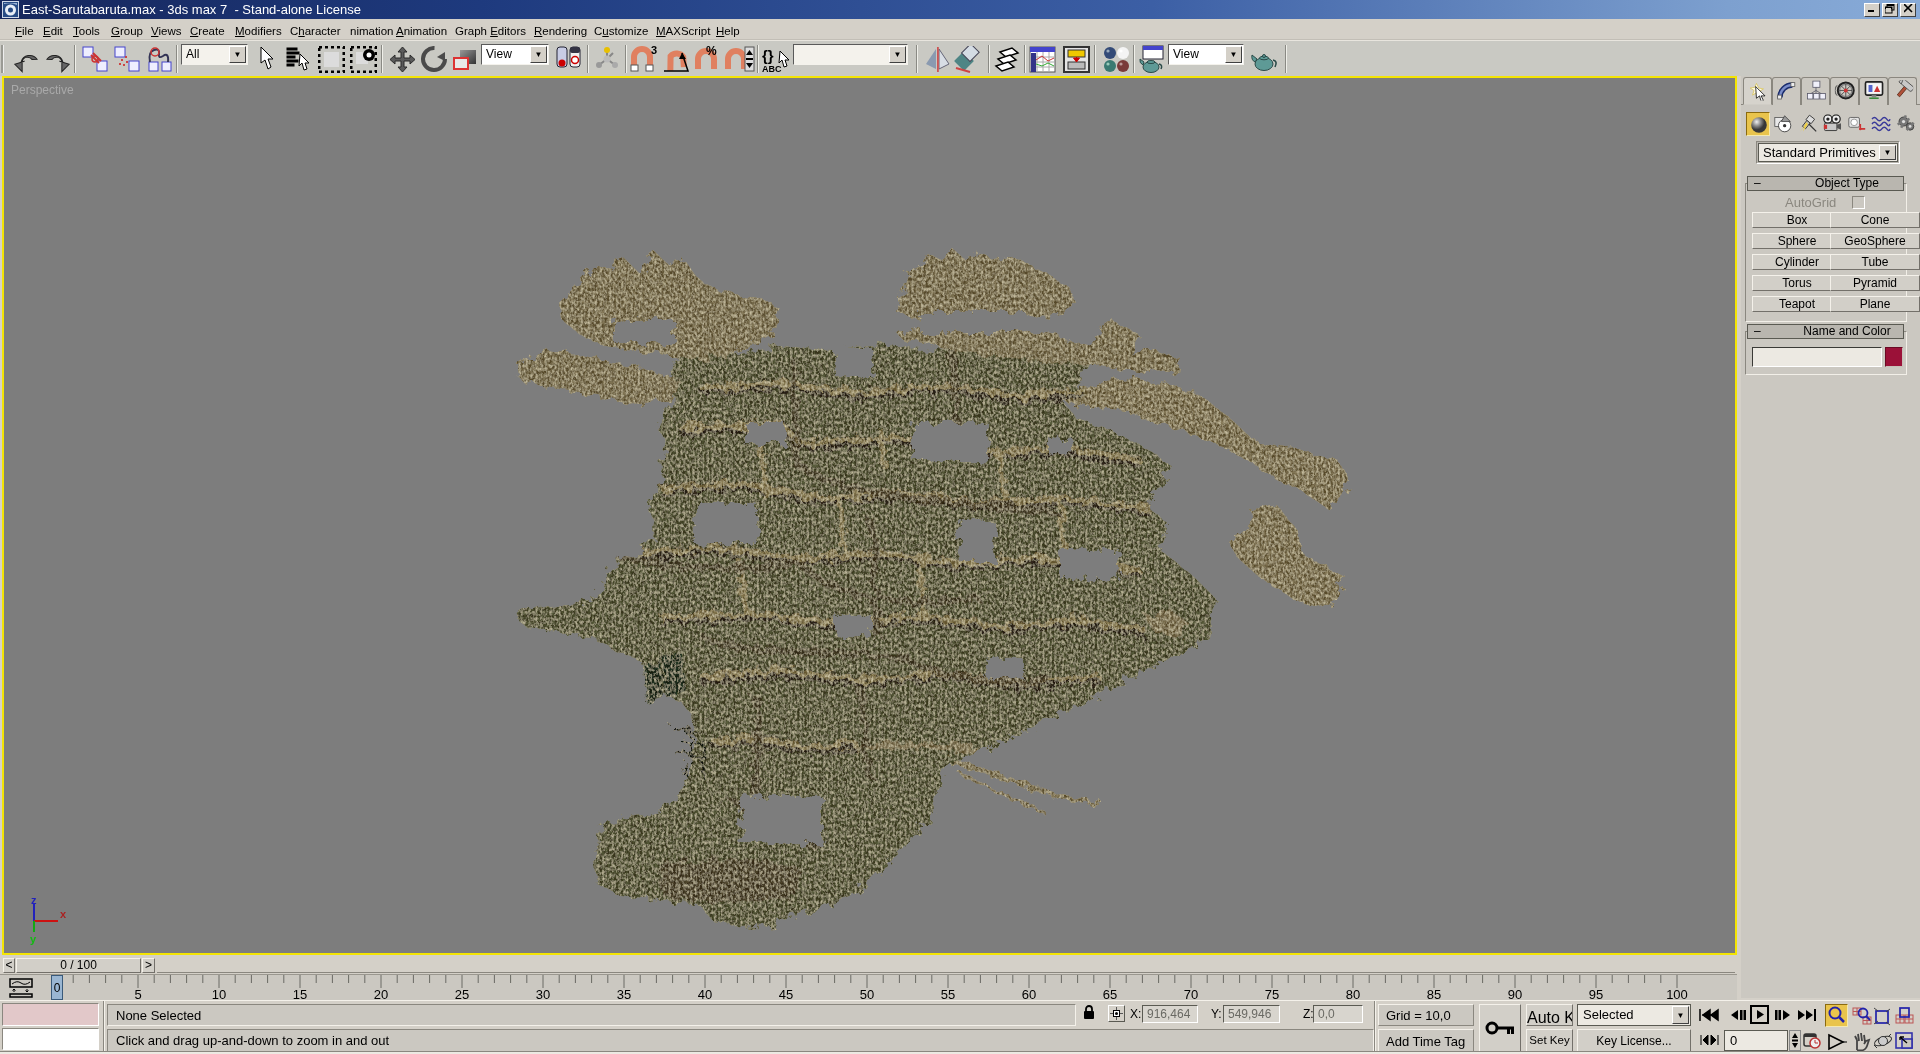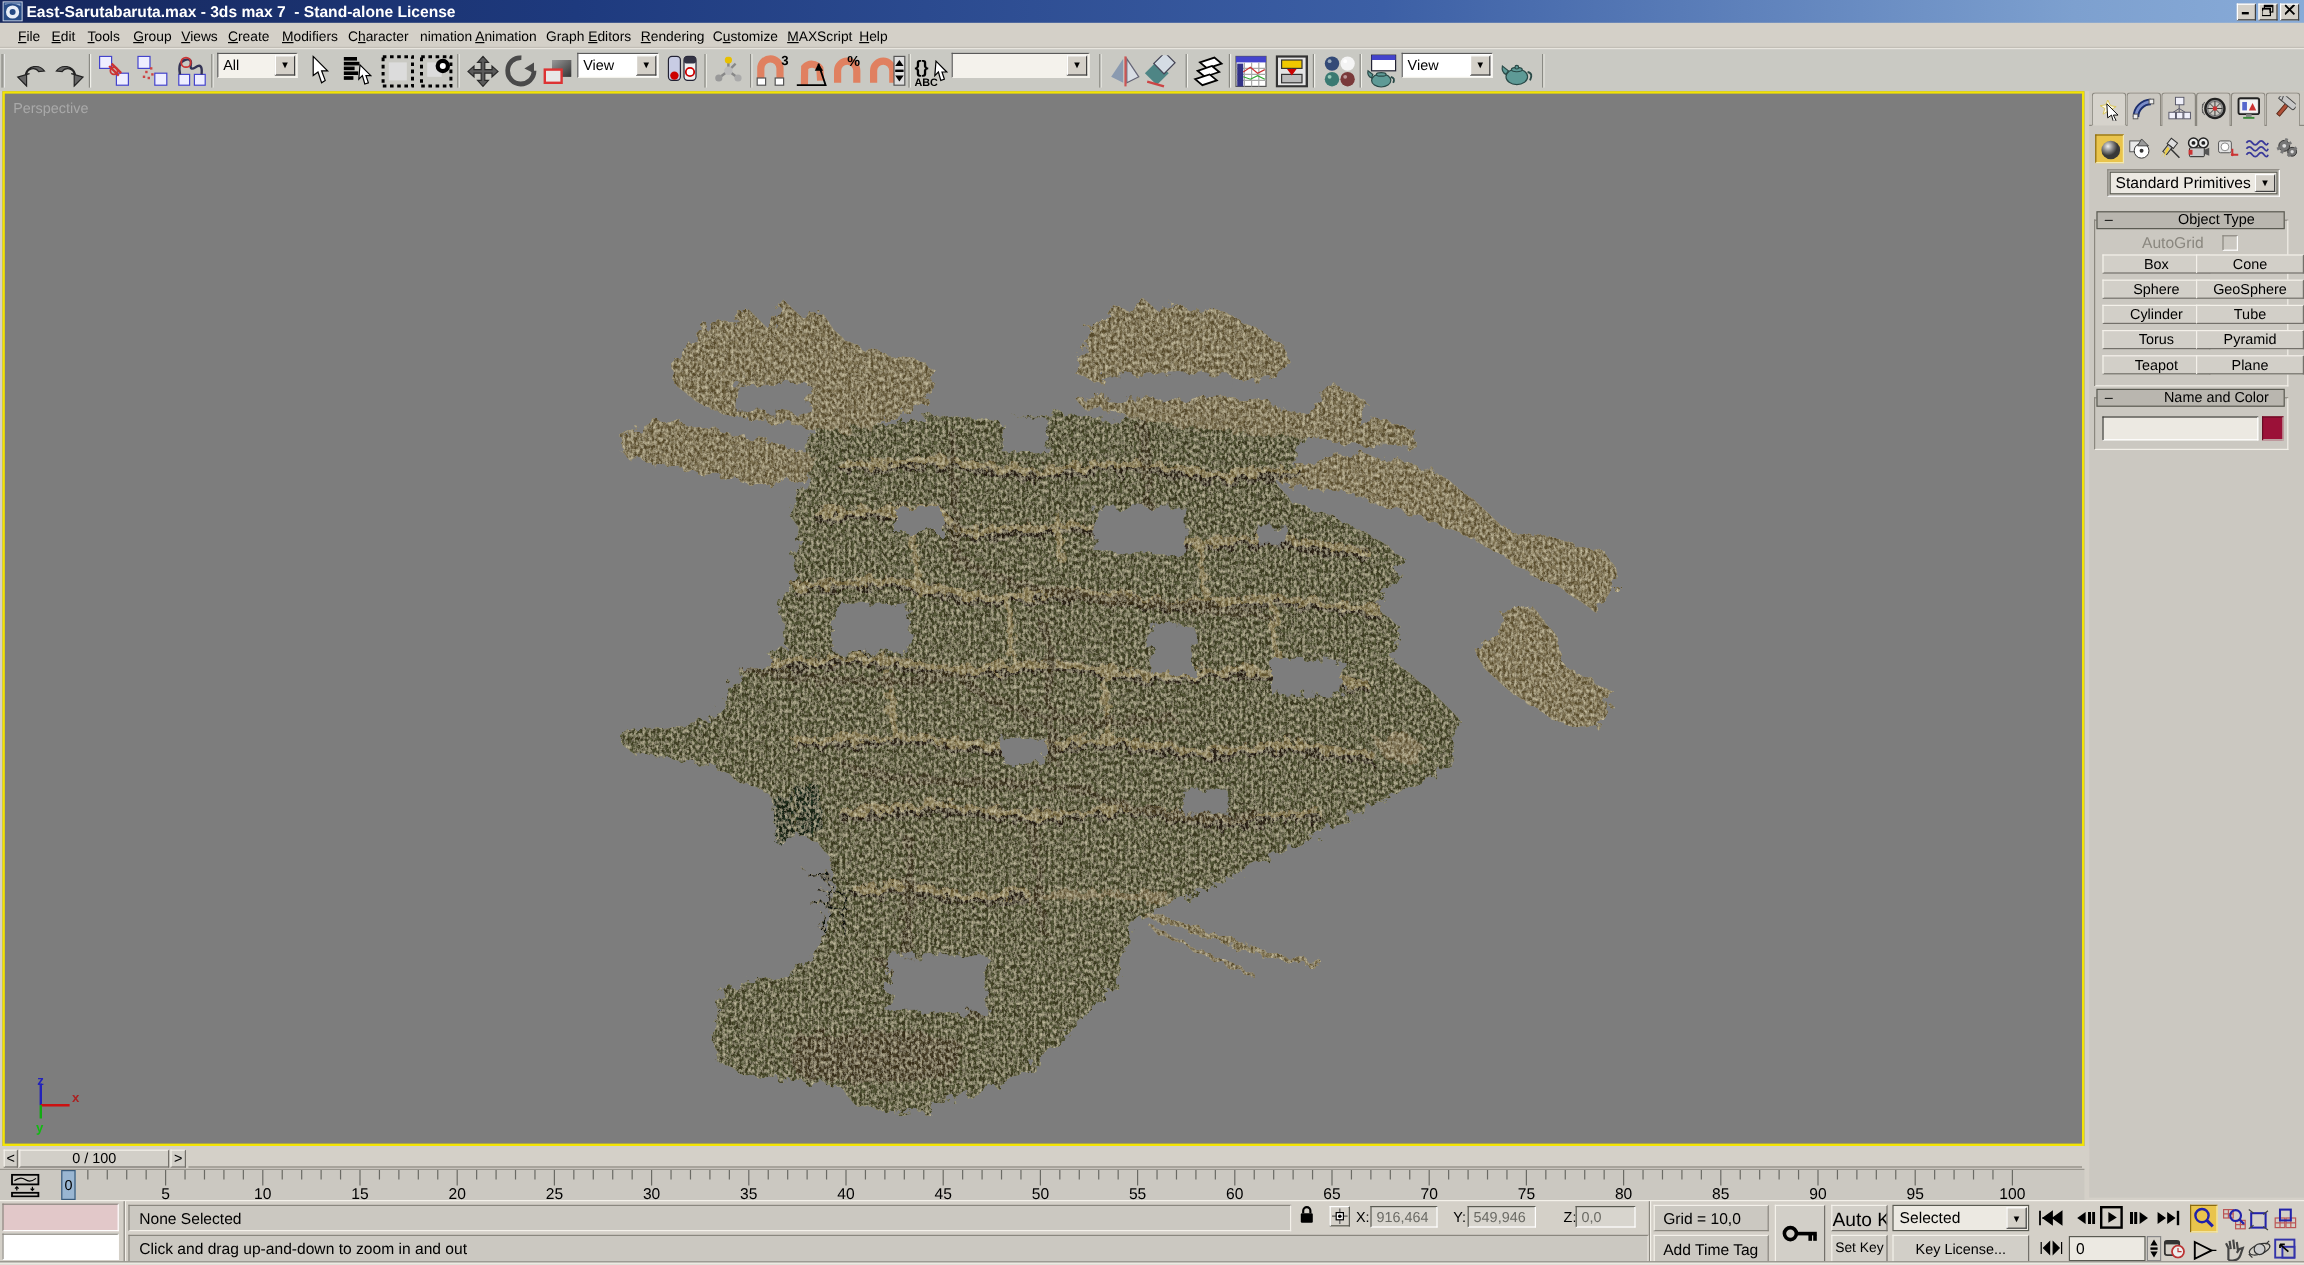--- a/index.html
+++ b/index.html
@@ -3,21 +3,21 @@
 <meta charset="utf-8">
 <style>
   * { margin:0; padding:0; box-sizing:border-box; }
   html,body { width:1920px; height:1054px; overflow:hidden; background:#d4d0c8;
     font-family:"Liberation Sans", sans-serif; }
   #root { position:relative; width:1920px; height:1054px; }
   .abs { position:absolute; }
   
   #titlebar { left:0; top:0; width:1920px; height:34px;
     background:linear-gradient(90deg,#16275c 0%,#1e3a7e 25%,#3c5fa5 60%,#7da0cf 90%,#88abd8 100%);
-    color:#fff; font-weight:bold; font-size:13px; line-height:19px; }
+    color:#fff; font-weight:normal; font-size:13px; line-height:19px; }
   #titlebar .ttl { position:absolute; left:22px; top:0; }
   .tbtn { position:absolute; top:3px; width:16px; height:14px; background:#d4d0c8;
     border:1px solid; border-color:#fff #404040 #404040 #fff;
     font-size:10px; line-height:11px; text-align:center; color:#000; font-weight:bold; }
   
   #menubar { left:0; top:19px; width:1920px; height:21px; background:#d4d0c8;
     font-size:11.5px; color:#000; border-bottom:1px solid #c2beb6;}
   #menubar span { display:inline-block; padding:3px 9px 0 9px; }
   
   #toolbar { left:0; top:40px; width:1920px; height:36px; background:#c9c9c3;

